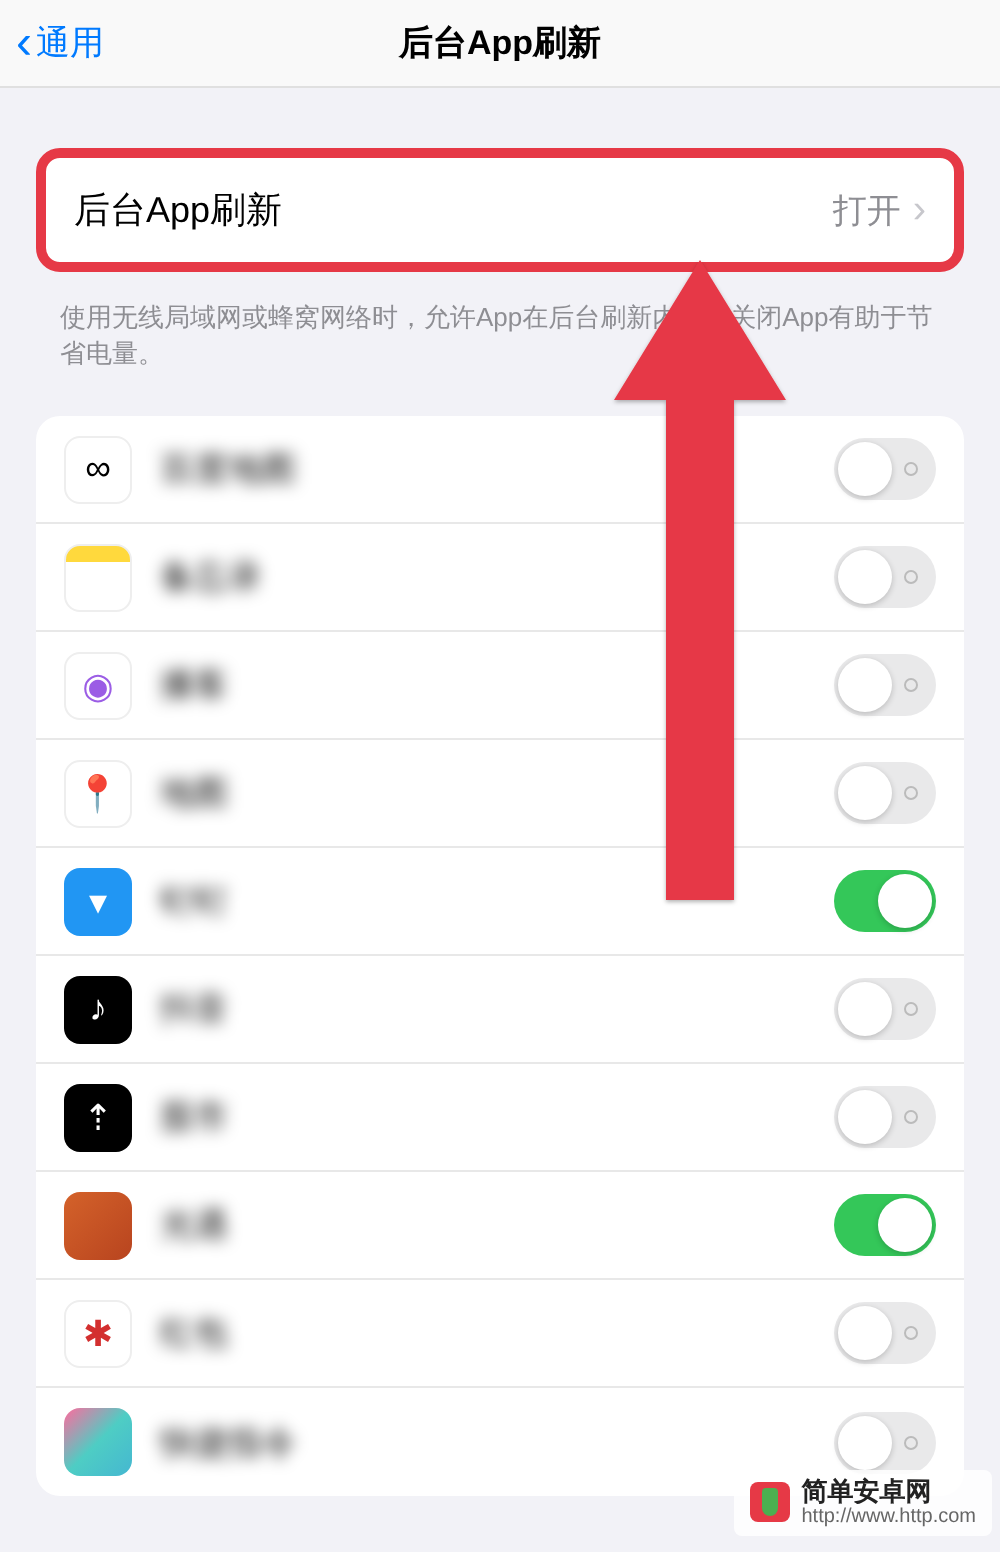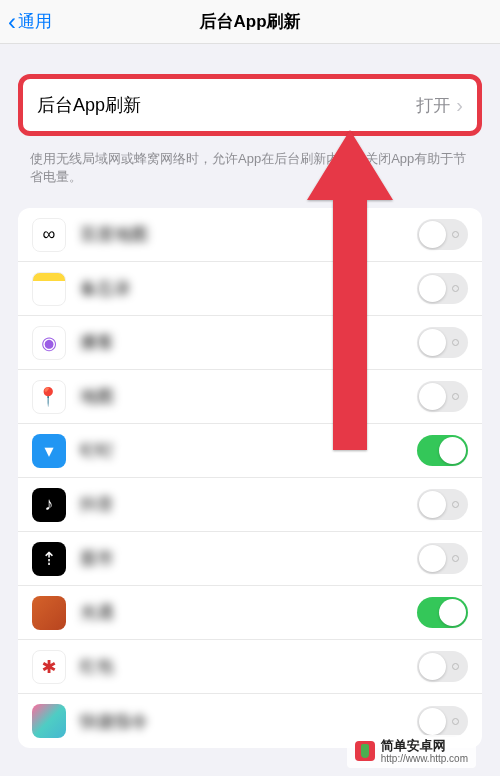--- a/index.html
+++ b/index.html
@@ -114,21 +114,21 @@
       border-radius: 50%;
     }
     .arrow-overlay {
       position: absolute;
       left: 305px;
       top: 130px;
       pointer-events: none;
     }
     .watermark {
       position: absolute;
-      right: 24px;
+      right: 4px;
       bottom: 8px;
       background: rgba(255,255,255,0.85);
       padding: 4px 8px;
       border-radius: 4px;
       display: flex;
       align-items: center;
       gap: 6px;
       font-size: 12px;
     }
     .wm-icon {

